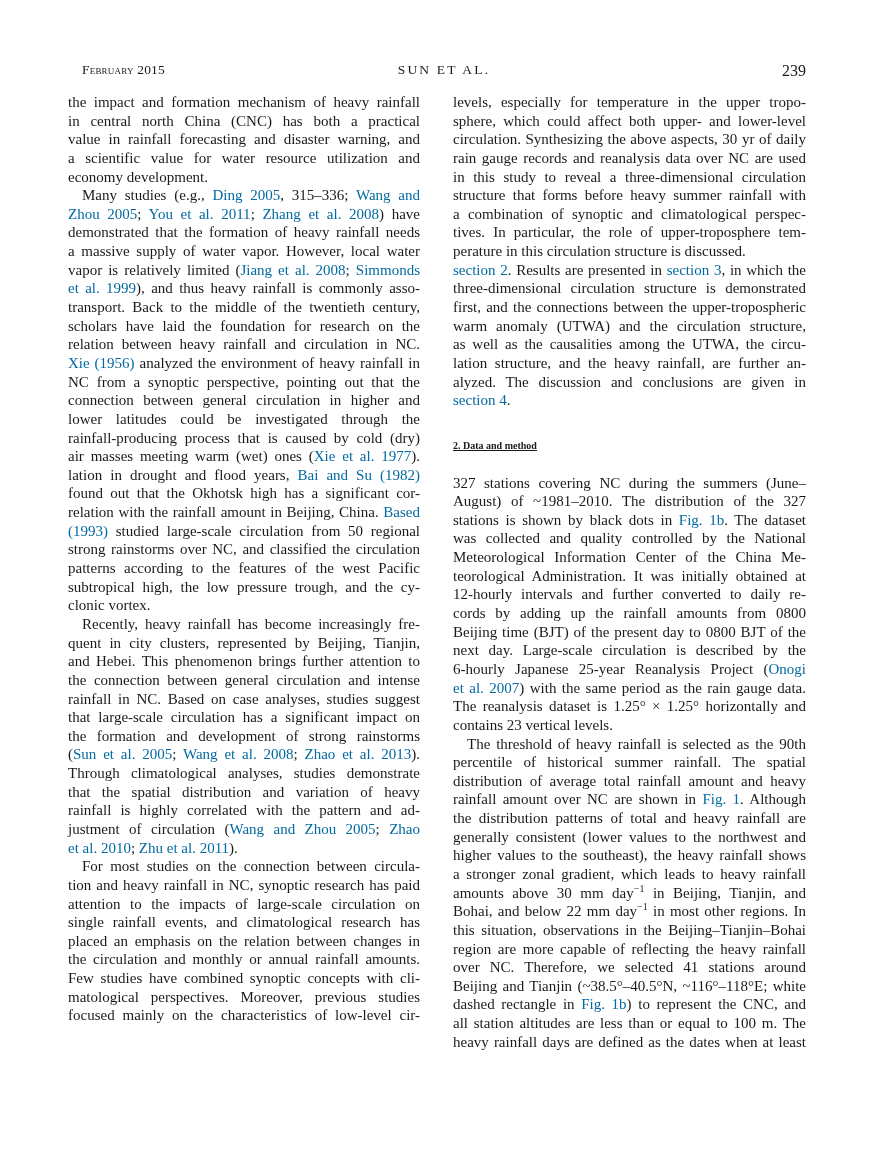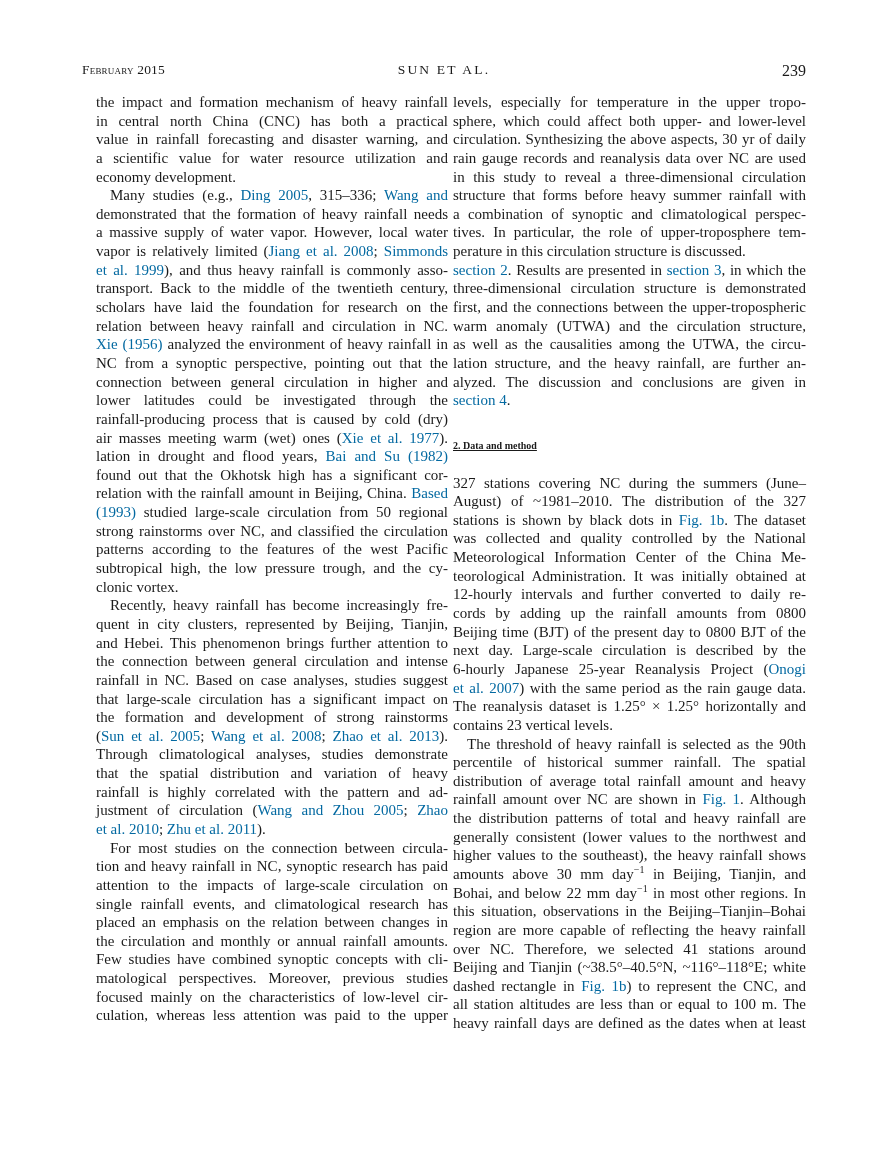--- a/index.html
+++ b/index.html
@@ -10,21 +10,21 @@
   }
   .running-head {
     position: absolute; top: 62px; left: 82px; width: 724px; height: 20px;
     font-size: 13.5px;
   }
   .rh-left { position: absolute; left: 0; top: 0; font-variant: small-caps; letter-spacing: 0.2px; }
   .rh-center { position: absolute; left: 0; right: 0; top: 0; text-align: center; letter-spacing: 2.2px; }
   .rh-right { position: absolute; right: 0; top: 0; font-size: 16px; }
 
   .col { position: absolute; top: 93px; width: 352px; font-size: 15px; line-height: 18.65px; }
-  .col.left { left: 96px; font-family: Liberation Serif, serif; }
+  .col.left { left: 68px; font-family: Liberation Serif, serif; }
   .col.right { left: 453px; width: 353px; }
 
   .ln {
     display: block; white-space: nowrap; height: 18.65px;
     text-align: justify; text-align-last: justify;
   }
   .ln.last { text-align-last: left; }
   .ln.indent { text-indent: 14px; }
   .ln span { white-space: pre; }
   .cite { color: #0369a1; }
@@ -44,20 +44,21 @@
   <span class="rh-right">239</span>
 </div>
 
 <div class="col left" id="left-col">
     <span class="ln"><span>the impact and formation mechanism of heavy rainfall</span></span>
     <span class="ln"><span>in central north China (CNC) has both a practical</span></span>
     <span class="ln"><span>value in rainfall forecasting and disaster warning, and</span></span>
     <span class="ln"><span>a scientific value for water resource utilization and</span></span>
     <span class="ln last"><span>economy development.</span></span>
     <span class="ln indent"><span>Many studies (e.g., </span><span class="cite">Ding 2005</span><span>, 315–336; </span><span class="cite">Wang and</span></span>
+    <span class="ln"><span class="cite">Zhou 2005</span><span>; </span><span class="cite">You et al. 2011</span><span>; </span><span class="cite">Zhang et al. 2008</span><span>) have</span></span>
     <span class="ln"><span>demonstrated that the formation of heavy rainfall needs</span></span>
     <span class="ln"><span>a massive supply of water vapor. However, local water</span></span>
     <span class="ln"><span>vapor is relatively limited (</span><span class="cite">Jiang et al. 2008</span><span>; </span><span class="cite">Simmonds</span></span>
     <span class="ln"><span class="cite">et al. 1999</span><span>), and thus heavy rainfall is commonly asso-</span></span>
     <span class="ln"><span>transport. Back to the middle of the twentieth century,</span></span>
     <span class="ln"><span>scholars have laid the foundation for research on the</span></span>
     <span class="ln"><span>relation between heavy rainfall and circulation in NC.</span></span>
     <span class="ln"><span class="cite">Xie (1956)</span><span> analyzed the environment of heavy rainfall in</span></span>
     <span class="ln"><span>NC from a synoptic perspective, pointing out that the</span></span>
     <span class="ln"><span>connection between general circulation in higher and</span></span>
@@ -87,21 +88,20 @@
     <span class="ln last"><span class="cite">et al. 2010</span><span>; </span><span class="cite">Zhu et al. 2011</span><span>).</span></span>
     <span class="ln indent"><span>For most studies on the connection between circula-</span></span>
     <span class="ln"><span>tion and heavy rainfall in NC, synoptic research has paid</span></span>
     <span class="ln"><span>attention to the impacts of large-scale circulation on</span></span>
     <span class="ln"><span>single rainfall events, and climatological research has</span></span>
     <span class="ln"><span>placed an emphasis on the relation between changes in</span></span>
     <span class="ln"><span>the circulation and monthly or annual rainfall amounts.</span></span>
     <span class="ln"><span>Few studies have combined synoptic concepts with cli-</span></span>
     <span class="ln"><span>matological perspectives. Moreover, previous studies</span></span>
     <span class="ln"><span>focused mainly on the characteristics of low-level cir-</span></span>
-    <span class="ln"><span>culation, whereas less attention was paid to the upper</span></span>
   </div>
 
 <div class="col right">
   <div id="right-before">
       <span class="ln"><span>levels, especially for temperature in the upper tropo-</span></span>
       <span class="ln"><span>sphere, which could affect both upper- and lower-level</span></span>
       <span class="ln"><span>circulation. Synthesizing the above aspects, 30 yr of daily</span></span>
       <span class="ln"><span>rain gauge records and reanalysis data over NC are used</span></span>
       <span class="ln"><span>in this study to reveal a three-dimensional circulation</span></span>
       <span class="ln"><span>structure that forms before heavy summer rainfall with</span></span>
@@ -133,20 +133,21 @@
       <span class="ln"><span class="cite">et al. 2007</span><span>) with the same period as the rain gauge data.</span></span>
       <span class="ln"><span>The reanalysis dataset is 1.25° × 1.25° horizontally and</span></span>
       <span class="ln last"><span>contains 23 vertical levels.</span></span>
       <span class="ln indent"><span>The threshold of heavy rainfall is selected as the 90th</span></span>
       <span class="ln"><span>percentile of historical summer rainfall. The spatial</span></span>
       <span class="ln"><span>distribution of average total rainfall amount and heavy</span></span>
       <span class="ln"><span>rainfall amount over NC are shown in </span><span class="cite">Fig. 1</span><span>. Although</span></span>
       <span class="ln"><span>the distribution patterns of total and heavy rainfall are</span></span>
       <span class="ln"><span>generally consistent (lower values to the northwest and</span></span>
       <span class="ln"><span>higher values to the southeast), the heavy rainfall shows</span></span>
+      <span class="ln"><span>a stronger zonal gradient, which leads to heavy rainfall</span></span>
       <span class="ln"><span>amounts above 30 mm day</span><sup>−1</sup><span> in Beijing, Tianjin, and</span></span>
       <span class="ln"><span>Bohai, and below 22 mm day</span><sup>−1</sup><span> in most other regions. In</span></span>
       <span class="ln"><span>this situation, observations in the Beijing–Tianjin–Bohai</span></span>
       <span class="ln"><span>region are more capable of reflecting the heavy rainfall</span></span>
       <span class="ln"><span>over NC. Therefore, we selected 41 stations around</span></span>
       <span class="ln"><span>Beijing and Tianjin (~38.5°–40.5°N, ~116°–118°E; white</span></span>
       <span class="ln"><span>dashed rectangle in </span><span class="cite">Fig. 1b</span><span>) to represent the CNC, and</span></span>
       <span class="ln"><span>all station altitudes are less than or equal to 100 m. The</span></span>
       <span class="ln"><span>heavy rainfall days are defined as the dates when at least</span></span>
     </div>

